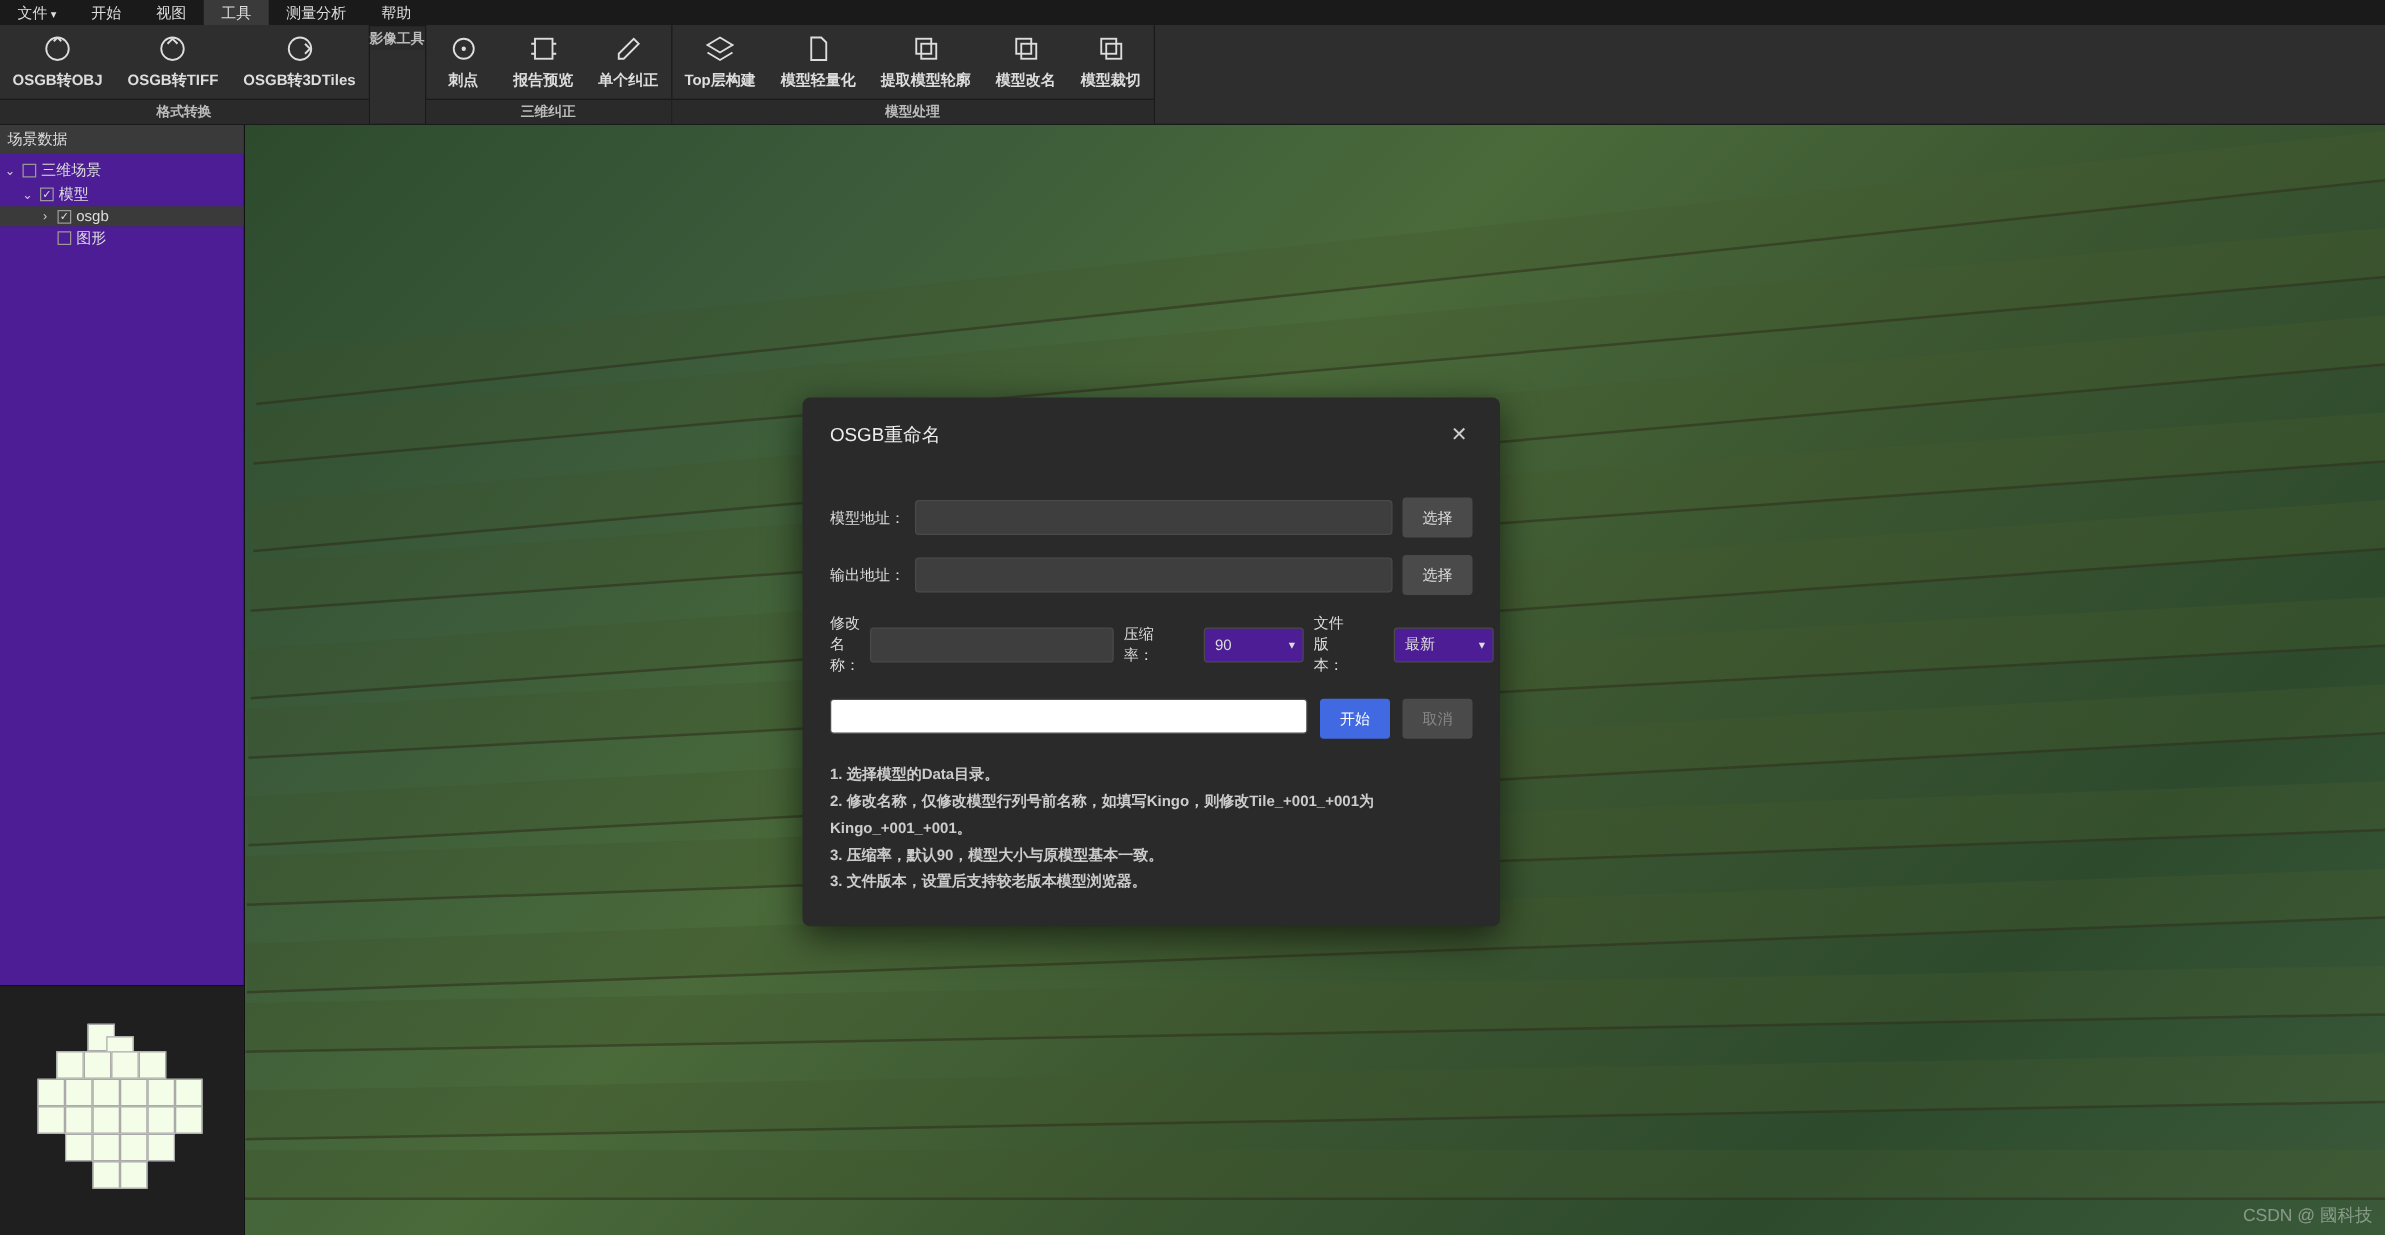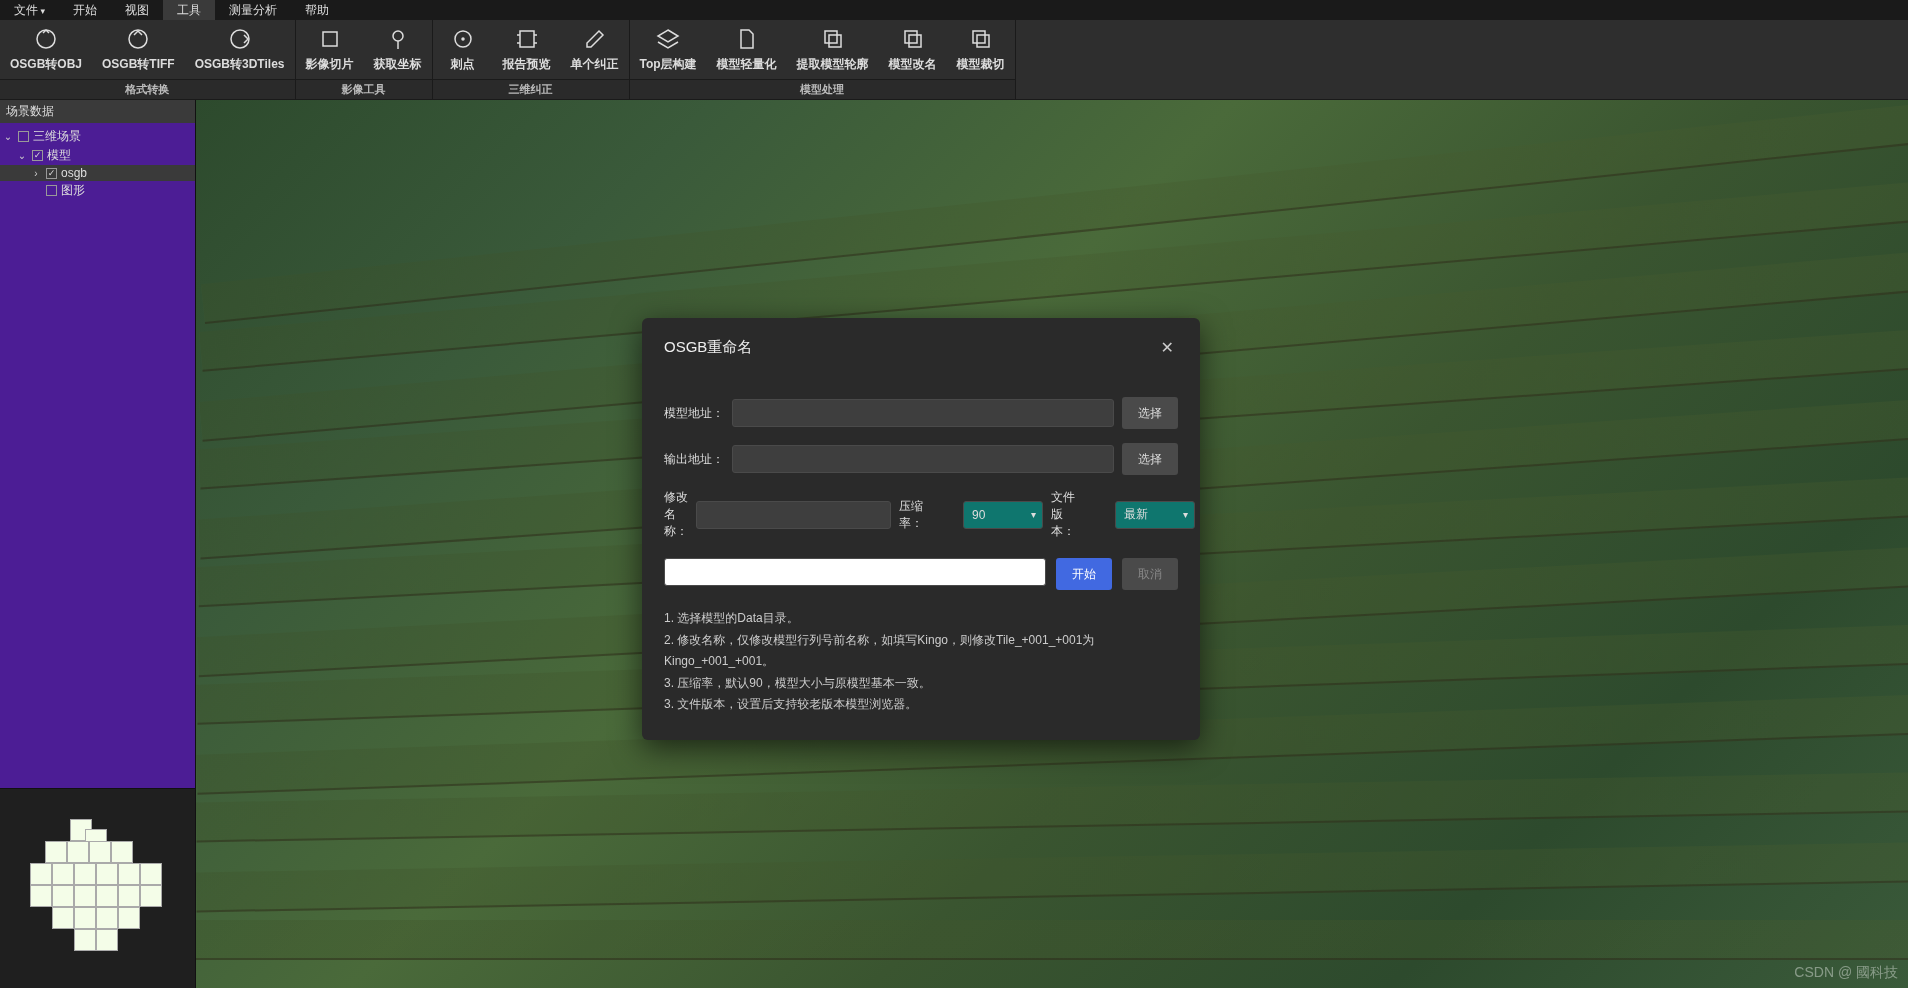--- a/index.html
+++ b/index.html
@@ -41,29 +41,29 @@
 
 .dialog { position: absolute; left: 446px; top: 218px; width: 558px; background: #2a2a2a; border-radius: 6px; padding: 0; box-shadow: 0 8px 30px rgba(0,0,0,0.6); }
 .dlg-head { display: flex; justify-content: space-between; align-items: center; padding: 16px 22px 12px; }
 .dlg-title { font-size: 15px; color: #eee; }
 .dlg-close { cursor: pointer; color: #ccc; font-size: 16px; padding: 4px; }
 .dlg-body { padding: 10px 22px 24px; }
 .form-row { display: flex; align-items: center; margin: 14px 0; gap: 8px; font-size: 12px; }
 .form-lbl { width: 60px; color: #ddd; }
 .form-input { flex: 1; height: 28px; background: #3e3e3e; border: 1px solid #4a4a4a; border-radius: 3px; color: #ddd; padding: 0 8px; font-size: 12px; }
 .form-input.white { background: #fff; color: #333; }
-.form-select { height: 28px; background: #0f766e; border: 1px solid #4a4a4a; border-radius: 3px; color: #ddd; padding: 0 24px 0 8px; font-size: 12px; position: relative; display: flex; align-items: center; cursor: pointer; flex: 0 0 80px; margin-left: 32px; }
+.form-select { height: 28px; background: #4c1d95; border: 1px solid #4a4a4a; border-radius: 3px; color: #ddd; padding: 0 24px 0 8px; font-size: 12px; position: relative; display: flex; align-items: center; cursor: pointer; flex: 0 0 80px; margin-left: 32px; }
 .form-select::after { content: "▾"; position: absolute; right: 6px; font-size: 10px; }
 .btn { height: 32px; padding: 0 16px; border-radius: 3px; font-size: 12px; cursor: pointer; display: inline-flex; align-items: center; border: none; }
 .btn-sel { background: #4a4a4a; color: #ddd; }
 .btn-primary { background: #4169e1; color: #fff; }
 .btn-disabled { background: #4a4a4a; color: #888; cursor: default; }
 .action-row { display: flex; gap: 10px; margin: 18px 0; }
 .action-row .form-input { flex: 1; }
-.help-text { font-size: 12px; color: #ccc; line-height: 1.8; margin-top: 14px; }
+.help-text { font-size: 12px; color: #ccc; line-height: 1.8; margin-top: 14px; font-weight: bold; }
 
 .watermark { position: absolute; right: 10px; bottom: 6px; color: rgba(255,255,255,0.4); font-size: 14px; }
 </style>
 </head>
 <body>
 
 <div class="menubar">
   <div class="item">文件</div>
   <div class="item">开始</div>
   <div class="item">视图</div>
@@ -101,39 +101,20 @@
               <path d="M16 8 L20 12 L16 16"></path>
             </svg>
           </span>
         <span class="lbl">OSGB转3DTiles</span>
       </div>
     </div>
     <div class="ribbon-group-label">格式转换</div>
   </div>
 
   <div class="ribbon-group">
-    <div class="ribbon-buttons">
-      <div class="ribbon-btn">
-        <span class="icon">
-            <svg viewBox="0 0 24 24">
-              <rect x="5" y="5" width="14" height="14"></rect>
-            </svg>
-          </span>
-        <span class="lbl">影像切片</span>
-      </div>
-      <div class="ribbon-btn">
-        <span class="icon">
-            <svg viewBox="0 0 24 24">
-              <circle cx="12" cy="9" r="5"></circle>
-              <path d="M12 14 L12 22"></path>
-            </svg>
-          </span>
-        <span class="lbl">获取坐标</span>
-      </div>
-    </div>
     <div class="ribbon-group-label">影像工具</div>
   </div>
 
   <div class="ribbon-group">
     <div class="ribbon-buttons">
       <div class="ribbon-btn">
         <span class="icon">
             <svg viewBox="0 0 24 24">
               <circle cx="12" cy="12" r="8"></circle>
               <circle cx="12" cy="12" r="1" fill="#ddd"></circle>

